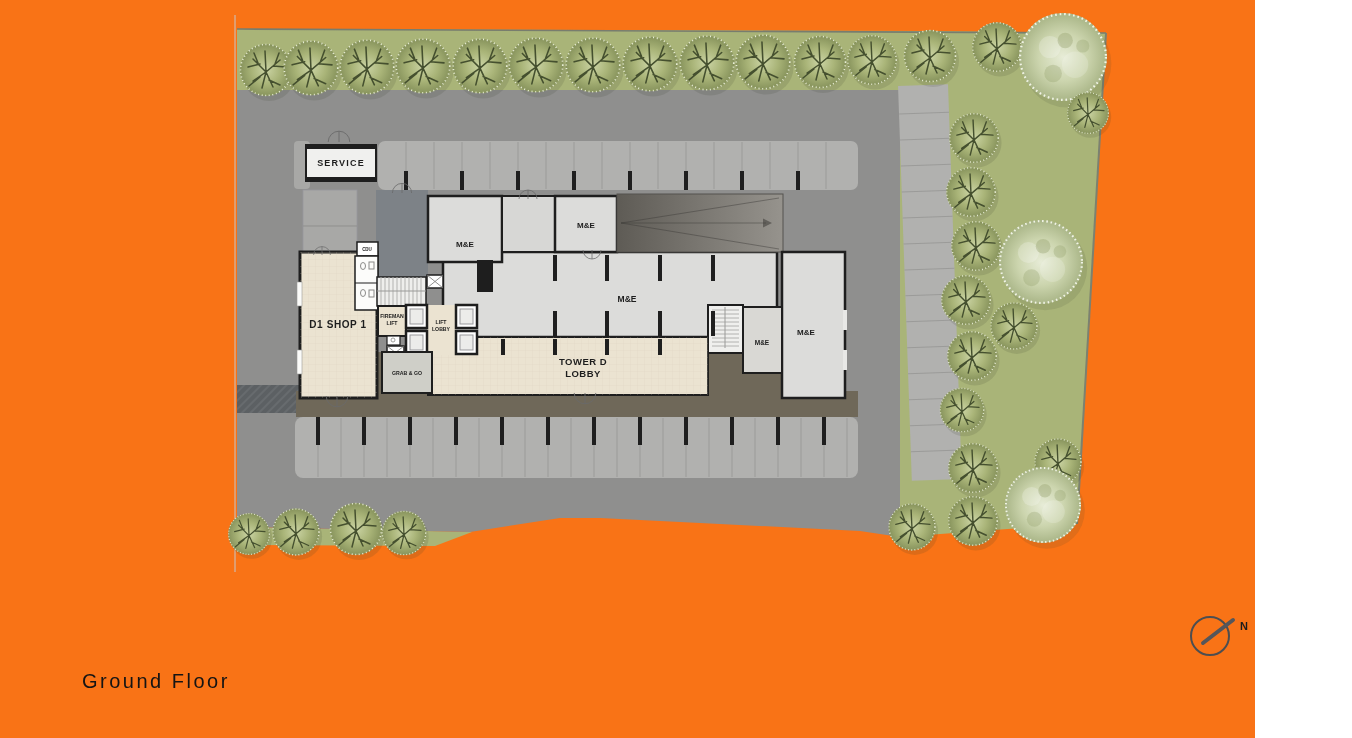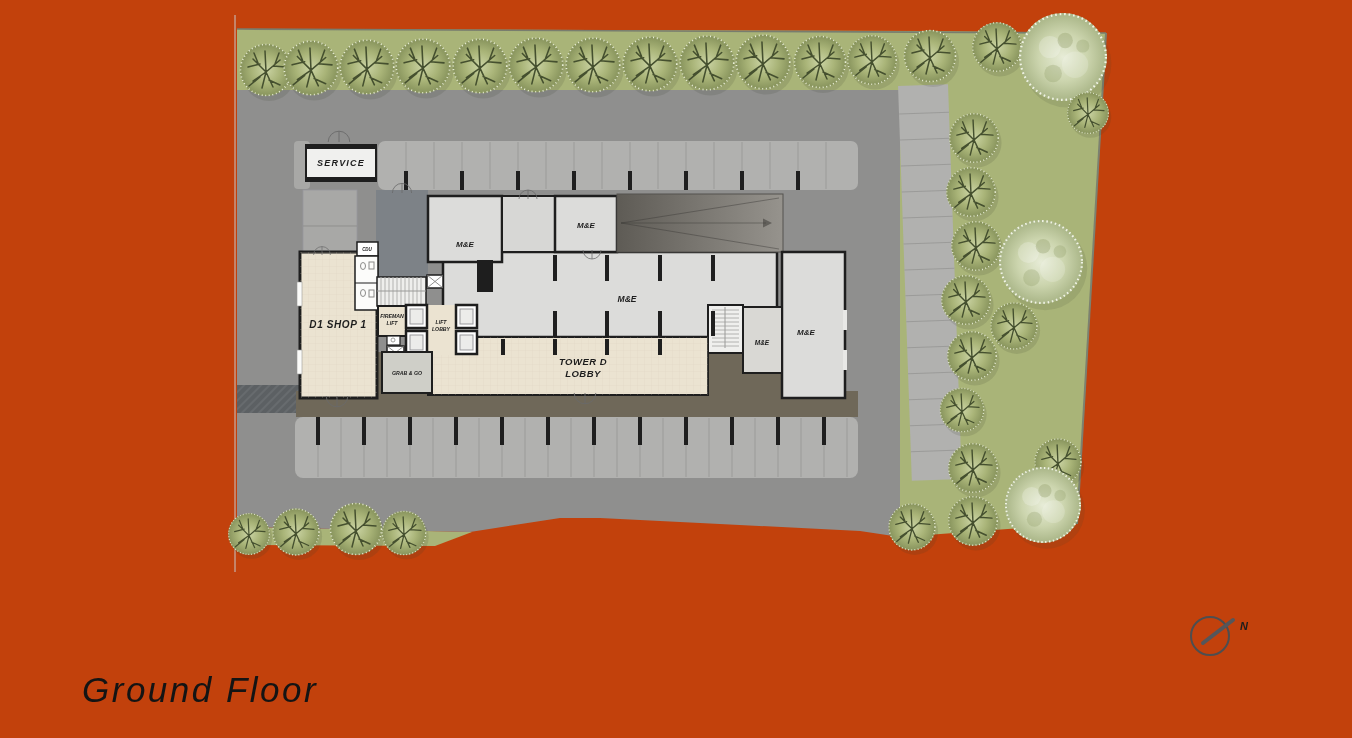--- a/index.html
+++ b/index.html
@@ -1,20 +1,20 @@
 <!DOCTYPE html>
 <html><head>
 <meta charset="utf-8">
 <style>
   html,body{margin:0;padding:0;background:#ffffff;}
-  .canvas{position:relative;width:1352px;height:738px;background:#c2410c;overflow:hidden;
-          font-family:"Liberation Sans",sans-serif;font-style:italic;}
+  .canvas{position:relative;width:1255px;height:738px;background:#f97316;overflow:hidden;
+          font-family:"Liberation Sans",sans-serif;}
   .plan-svg{position:absolute;left:0;top:0;}
   .plan-svg text{font-family:"Liberation Sans",sans-serif;font-weight:bold;fill:#1d1d1d;}
-  .floor-title{position:absolute;left:82px;top:670px;font-size:35px;font-weight:500;
+  .floor-title{position:absolute;left:82px;top:670px;font-size:20px;font-weight:500;
                letter-spacing:2.5px;color:#141414;white-space:nowrap;}
   .disclaimer{position:absolute;left:497px;top:675px;font-size:14.5px;letter-spacing:0.7px;
               color:#161616;white-space:nowrap;}
   .wall{stroke:#1e1e1e;}
   .tick{fill:#1f1f1f;}
   .divider{stroke:#9b9b99;stroke-width:1;}
   .tread{stroke:#b2b2b0;stroke-width:1;}
   .door{stroke:#6a6a6a;stroke-width:1;fill:none;}
 </style>
 </head>

